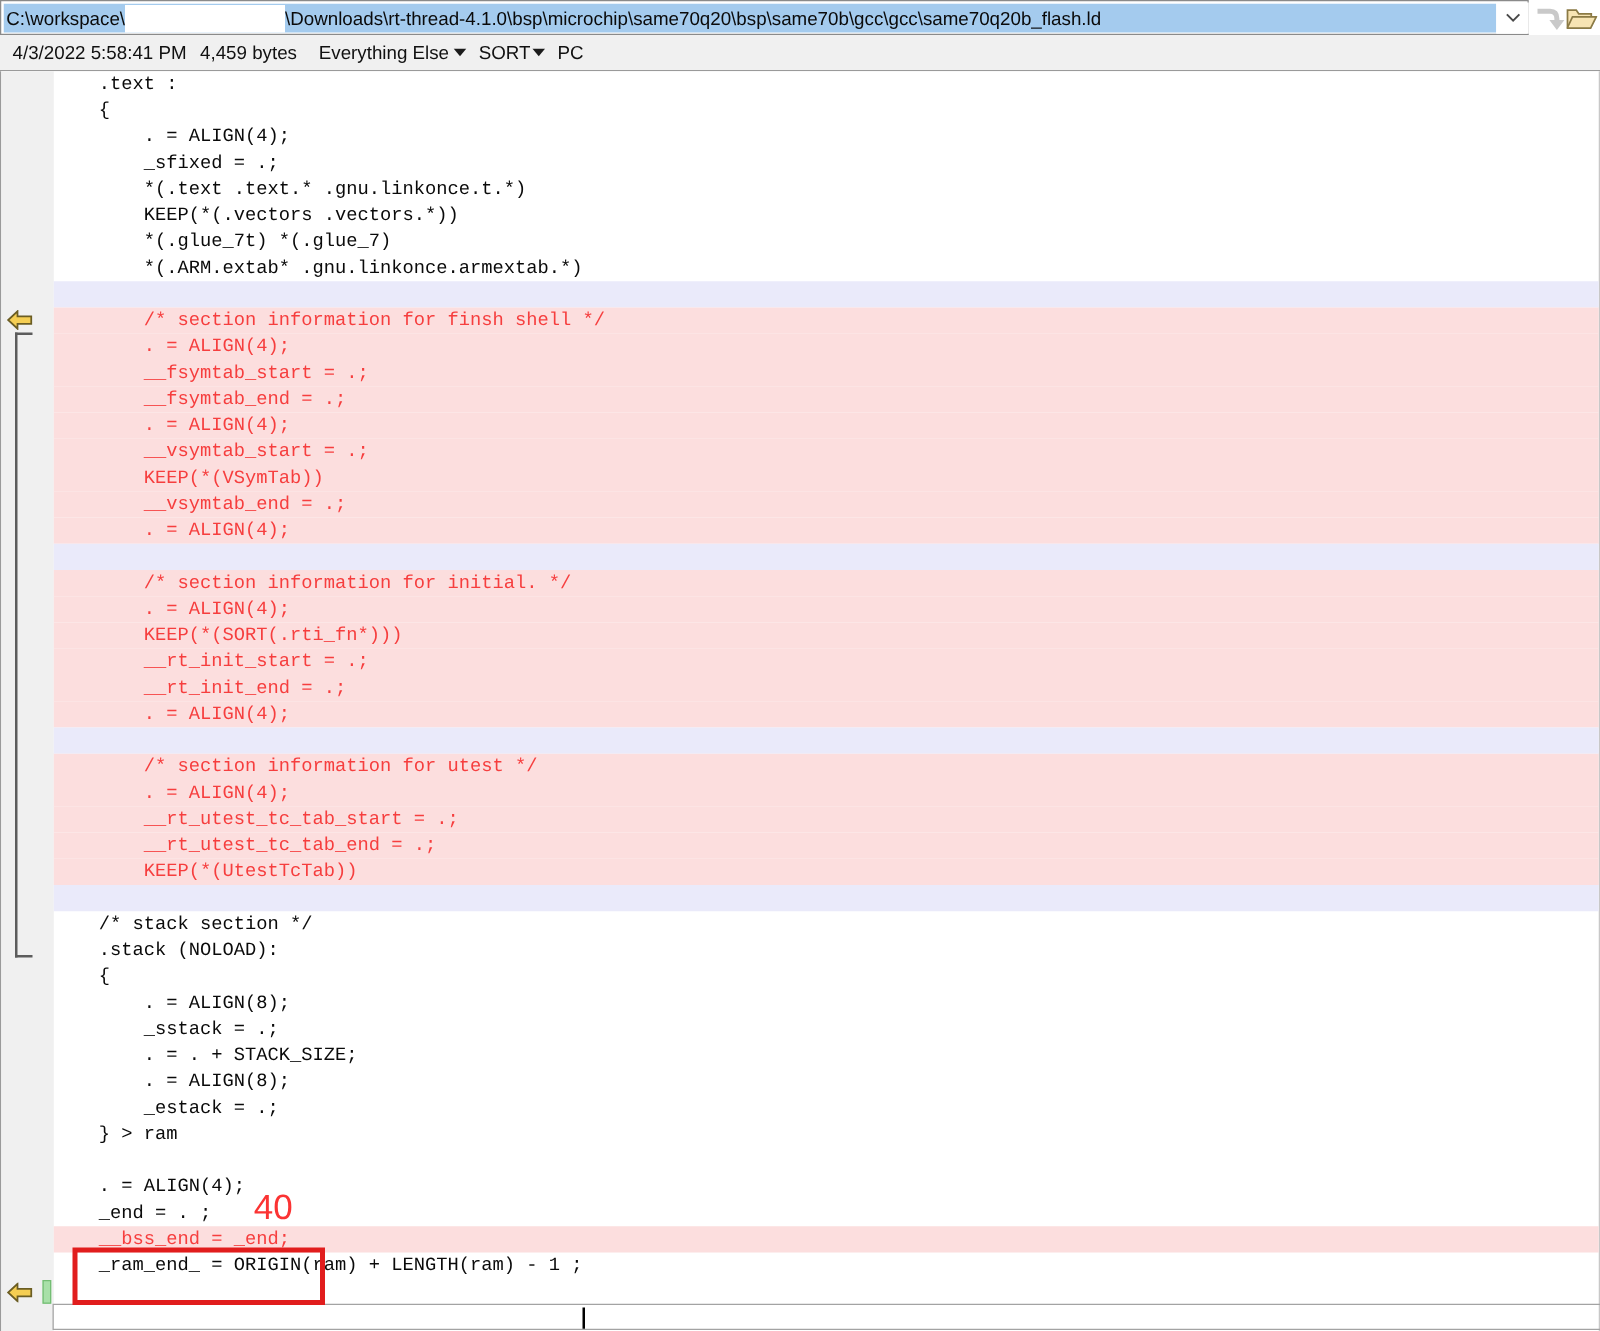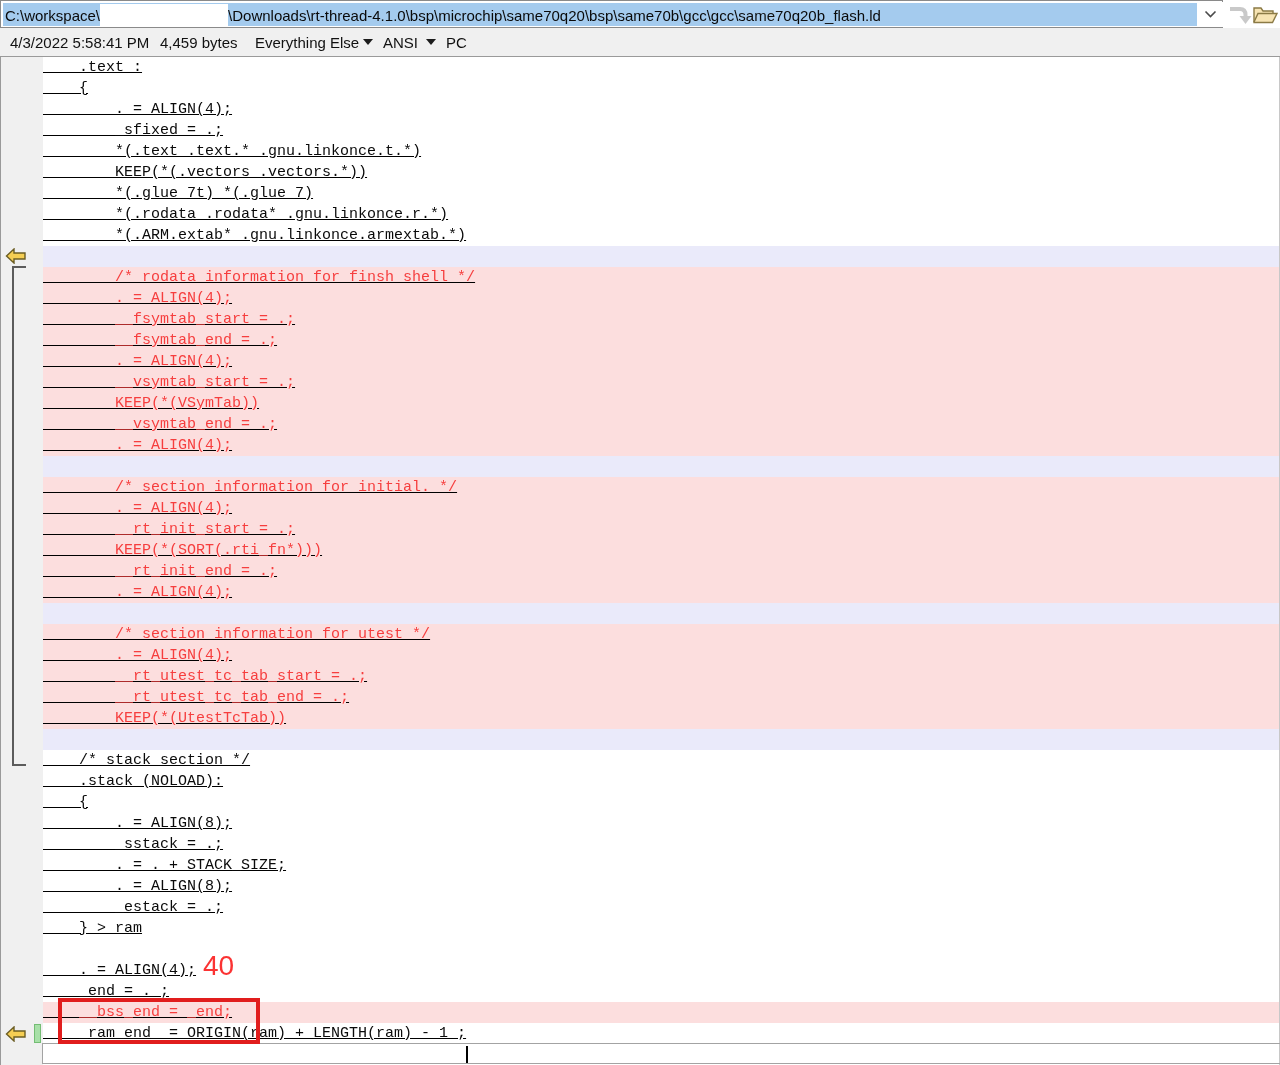--- a/index.html
+++ b/index.html
@@ -38,21 +38,21 @@
   .inforow .item{position:absolute;top:6px;white-space:pre;}
   .tri{display:inline-block;width:0;height:0;border-left:5px solid transparent;
     border-right:5px solid transparent;border-top:6px solid #1c1c1c;
     position:absolute;top:11px;}
   .divider{position:absolute;left:0;top:56px;width:1280px;height:1px;background:#9a9a9a;}
 
   
   .editor{position:absolute;left:0;top:57px;width:1280px;height:1008px;background:#fff;
     border-left:1px solid #9a9a9a;border-right:1px solid #c8c8c8;}
   .gutter{position:absolute;left:0;top:0;width:42px;height:1008px;background:var(--margin_bg);}
-  .code-lines{position:absolute;left:42px;top:0;right:0;height:1008px;text-decoration:underline;}
+  .code-lines{position:absolute;left:42px;top:0;right:0;height:1008px;}
   .code-line{height:21px;line-height:21px;white-space:pre;
     font-family:"Liberation Mono","DejaVu Sans Mono",monospace;
     font-size:15px;color:#0a0a0a;}
   .code-line.pink{background:var(--pink_bg);color:var(--pink_text);}
   .code-line.lav{background:var(--lavender_bg);}
 
   
   .marker-arrow{position:absolute;width:22px;height:16px;}
   .arrow-top{left:4px;top:191px;}
   .arrow-bottom{left:4px;top:969px;}
@@ -101,53 +101,52 @@
       <path d="M2 18 L6 9.5 L25 9.5 L20.5 18.5 L2 18.5 Z" fill="#f7e4b3" stroke="#8b7a45" stroke-width="1.4"></path>
     </svg>
   </div>
   <div class="icon-cut"></div>
 
   <div class="inforow">
     <span class="item" style="left:10px">4/3/2022 5:58:41 PM</span>
     <span class="item" style="left:160px">4,459 bytes</span>
     <span class="item" style="left:255px">Everything Else</span>
     <span class="tri" style="left:363px"></span>
-    <span class="item" style="left:383px">ANSI</span>
+    <span class="item" style="left:383px">SORT</span>
     <span class="tri" style="left:426px"></span>
     <span class="item" style="left:446px">PC</span>
   </div>
   <div class="divider"></div>
 
   <div class="editor">
     <div class="gutter"></div>
     <div class="code-lines">
         <div class="code-line ">    .text :</div>
         <div class="code-line ">    {</div>
         <div class="code-line ">        . = ALIGN(4);</div>
         <div class="code-line ">        _sfixed = .;</div>
         <div class="code-line ">        *(.text .text.* .gnu.linkonce.t.*)</div>
         <div class="code-line ">        KEEP(*(.vectors .vectors.*))</div>
         <div class="code-line ">        *(.glue_7t) *(.glue_7)</div>
-        <div class="code-line ">        *(.rodata .rodata* .gnu.linkonce.r.*)</div>
         <div class="code-line ">        *(.ARM.extab* .gnu.linkonce.armextab.*)</div>
         <div class="code-line lav"></div>
-        <div class="code-line pink">        /* rodata information for finsh shell */</div>
+        <div class="code-line pink">        /* section information for finsh shell */</div>
         <div class="code-line pink">        . = ALIGN(4);</div>
         <div class="code-line pink">        __fsymtab_start = .;</div>
         <div class="code-line pink">        __fsymtab_end = .;</div>
         <div class="code-line pink">        . = ALIGN(4);</div>
         <div class="code-line pink">        __vsymtab_start = .;</div>
         <div class="code-line pink">        KEEP(*(VSymTab))</div>
         <div class="code-line pink">        __vsymtab_end = .;</div>
         <div class="code-line pink">        . = ALIGN(4);</div>
         <div class="code-line lav"></div>
         <div class="code-line pink">        /* section information for initial. */</div>
         <div class="code-line pink">        . = ALIGN(4);</div>
+        <div class="code-line pink">        KEEP(*(SORT(.rti_fn*)))</div>
         <div class="code-line pink">        __rt_init_start = .;</div>
-        <div class="code-line pink">        KEEP(*(SORT(.rti_fn*)))</div>
         <div class="code-line pink">        __rt_init_end = .;</div>
         <div class="code-line pink">        . = ALIGN(4);</div>
         <div class="code-line lav"></div>
         <div class="code-line pink">        /* section information for utest */</div>
         <div class="code-line pink">        . = ALIGN(4);</div>
         <div class="code-line pink">        __rt_utest_tc_tab_start = .;</div>
         <div class="code-line pink">        __rt_utest_tc_tab_end = .;</div>
         <div class="code-line pink">        KEEP(*(UtestTcTab))</div>
         <div class="code-line lav"></div>
         <div class="code-line ">    /* stack section */</div>

